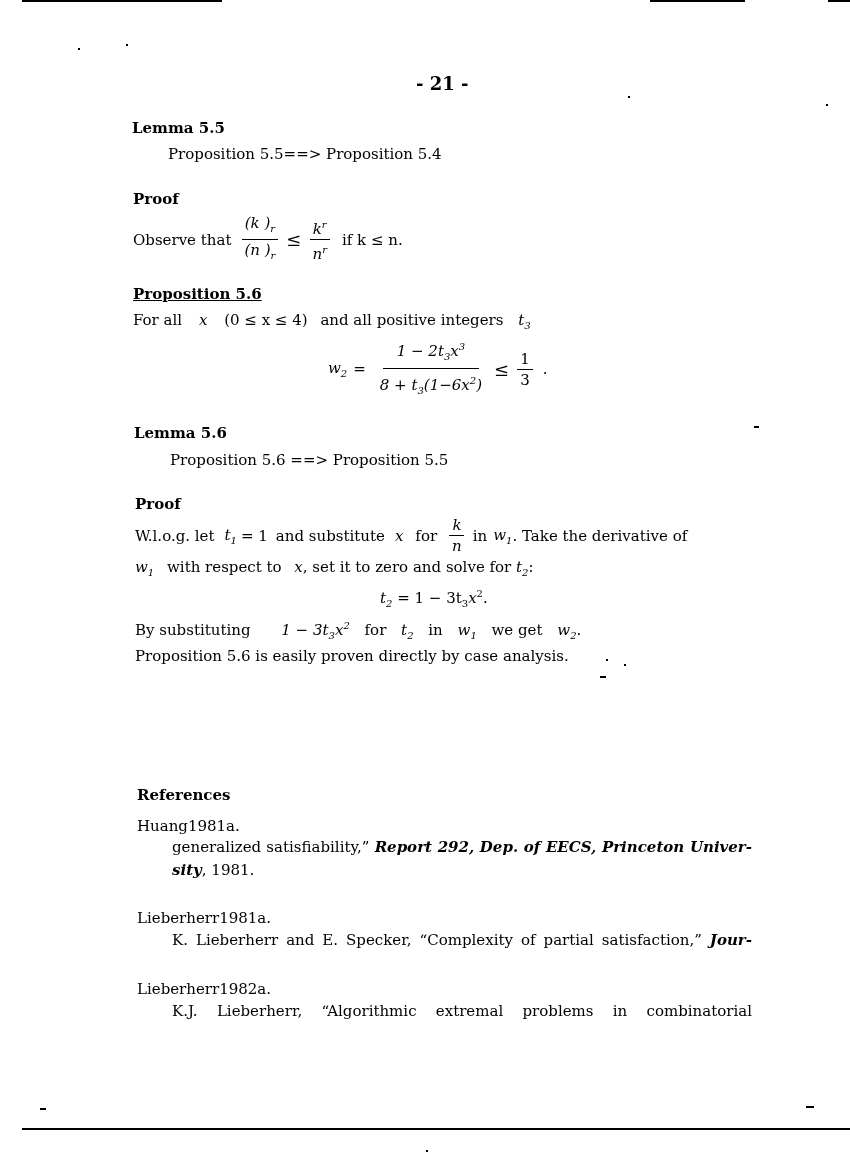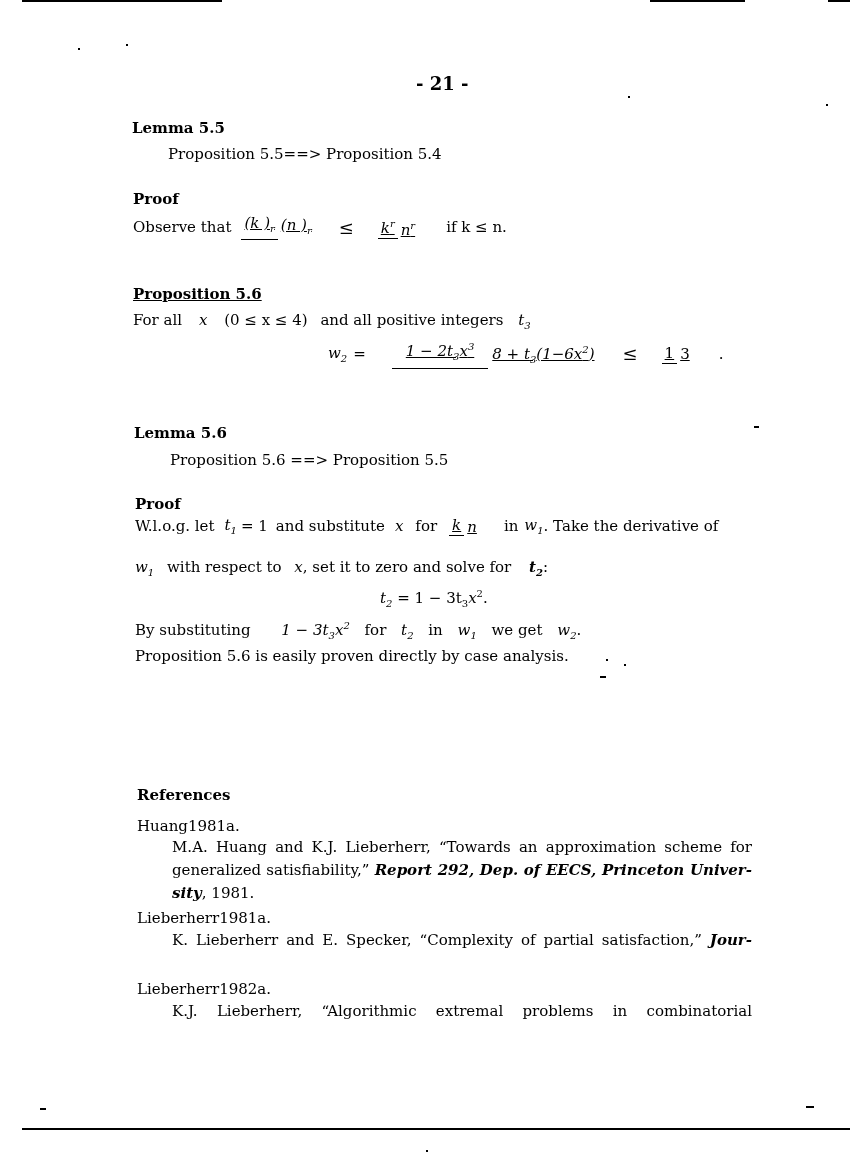--- a/index.html
+++ b/index.html
@@ -6,21 +6,21 @@
   body {
     width: 850px; height: 1170px; position: relative; overflow: hidden;
     font-family: "DejaVu Serif", "Liberation Serif", serif;
     color: #000;
     font-size: 15px;
   }
   .abs { position: absolute; white-space: nowrap; }
   .bold { font-weight: bold; }
   .it { font-style: italic; }
   .math { font-family: "DejaVu Serif", "Liberation Serif", serif; font-style: italic; }
-  .frac { display: inline-flex; align-items: center; vertical-align: middle; margin: 0 20px; text-decoration: underline; }
+  .frac { display: inline-flex; flex-direction: column; align-items: center; vertical-align: middle; margin: 0 4px; }
   .frac .num { border-bottom: 1px solid #000; padding: 0 3px 1px 3px; line-height: 18px; }
   .frac .den { padding: 1px 3px 0 3px; line-height: 18px; }
   sub, sup { font-size: 10px; }
   .rule { position: absolute; background: #000; height: 2px; }
   .speck { position: absolute; background: #000; width: 2px; height: 2px; }
   .ref-body { font-size: 15px; line-height: 23px; }
 </style>
 </head>
 <body>
 
@@ -91,21 +91,21 @@
     <span class="den">n</span>
   </span>
   <span style="margin-left:4px;">in</span>
   <span class="math" style="margin-left:6px;"><span>w</span><sub>1</sub></span>
   <span>. Take the derivative of</span>
 </div>
 <div class="abs" style="left:135px; top:558px;">
   <span class="math"><span>w</span><sub>1</sub></span>
   <span style="margin-left:8px;">with respect to</span>
   <span class="math" style="margin-left:8px;">x</span><span>, set it to zero and solve for</span>
-  <span class="math" style="margin-left:13px;font-weight:bold;"><span>t</span><sub>2</sub></span><span>:</span>
+  <span class="math" style="margin-left:0;"><span>t</span><sub>2</sub></span><span>:</span>
 </div>
 <div class="abs math" style="left:380px; top:588px;">
   <span>t</span><sub>2</sub>
   <span style="font-style:normal;">= 1 − 3t</span><sub style="font-style:normal;">3</sub><span>x</span><sup style="font-style:normal;">2</sup><span style="font-style:normal;">.</span>
 </div>
 <div class="abs" style="left:135px; top:620px;">
   <span>By substituting</span>
   <span class="math" style="margin-left:26px;"><span>1 − 3t</span><sub>3</sub><span>x</span><sup>2</sup></span>
   <span style="margin-left:10px;">for</span>
   <span class="math" style="margin-left:10px;"><span>t</span><sub>2</sub></span>
@@ -118,21 +118,20 @@
 
 <div class="speck" style="left:606px; top:659px;"></div>
 <div class="speck" style="left:624px; top:664px;"></div>
 <div class="speck" style="left:600px; top:676px; width:6px;"></div>
 <div class="speck" style="left:754px; top:426px; width:5px;"></div>
 
 <div class="abs bold" style="left:137px; top:786px;">References</div>
 
 <div class="abs" style="left:137px; top:817px;">Huang1981a.</div>
 <div class="abs ref-body" style="left:172px; top:836px; width:580px;">
-  <div style="text-align:justify; text-align-last:justify;">M.A. Huang and K.J. Lieberherr, “Towards an approximation scheme for</div>
   <div style="text-align:justify; text-align-last:justify;"><span>generalized satisfiability,”</span> <span class="it bold" style="font-weight:600;">Report 292, Dep. of EECS, Princeton Univer-</span></div>
   <div><span class="it bold" style="font-weight:600;">sity</span><span>, 1981.</span></div>
 </div>
 
 <div class="abs" style="left:137px; top:909px;">Lieberherr1981a.</div>
 <div class="abs ref-body" style="left:172px; top:929px; width:580px;">
   <div style="text-align:justify; text-align-last:justify;"><span>K. Lieberherr and E. Specker, “Complexity of partial satisfaction,”</span> <span class="it bold" style="font-weight:600;">Jour-</span></div>
 </div>
 
 <div class="abs" style="left:137px; top:980px;">Lieberherr1982a.</div>

